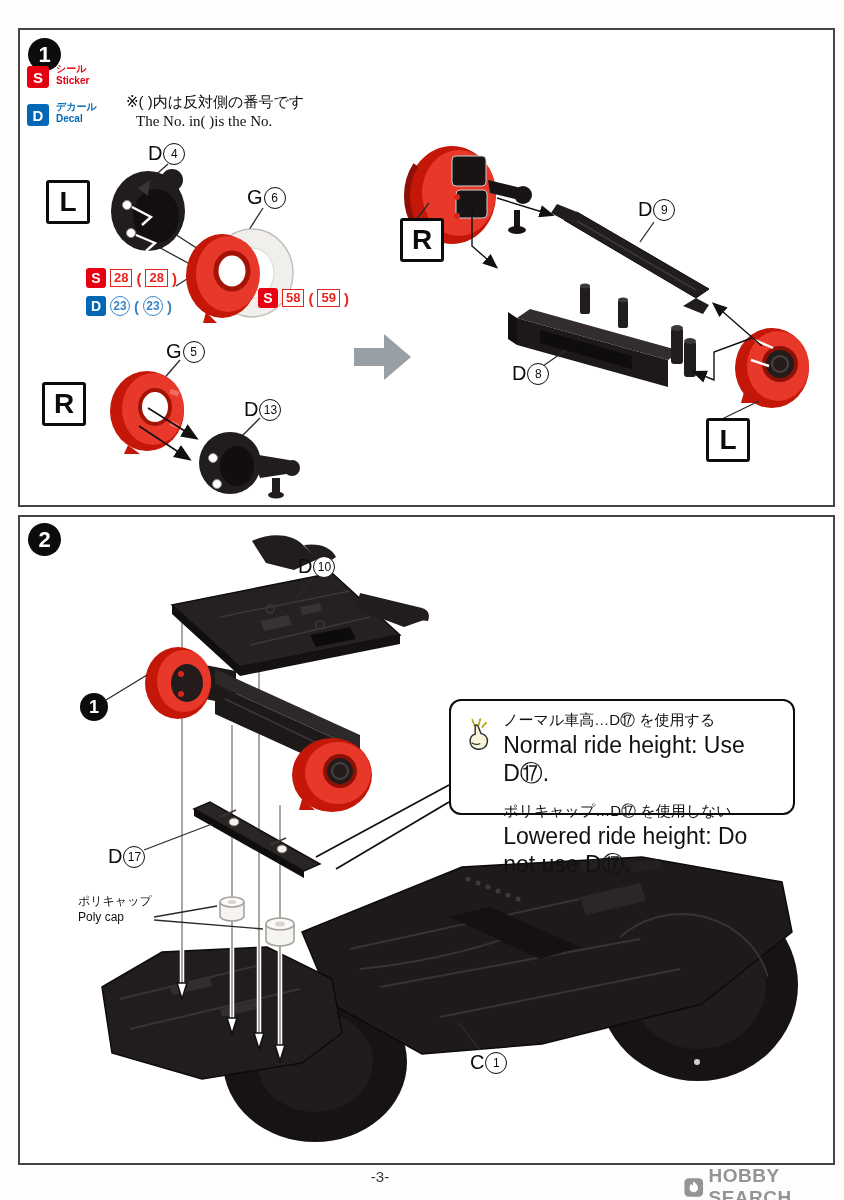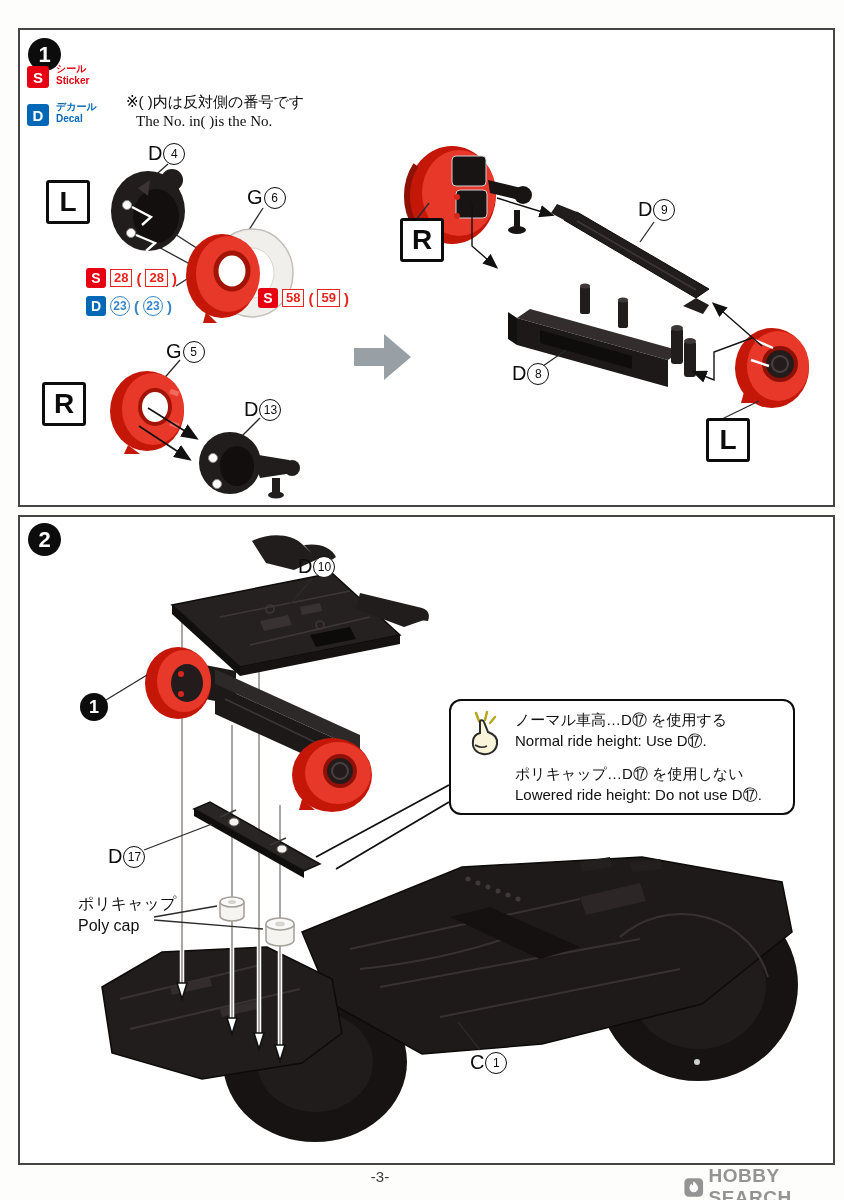--- a/index.html
+++ b/index.html
@@ -59,23 +59,23 @@
   }
   .paren{font-size:15px;font-weight:bold;}
   .paren.red{color:#e8241c;}
   .paren.blue{color:#3a85c6;}
   .callout{
     border:2.5px solid #0c0c0c;border-radius:12px;background:#fff;
     display:flex;padding:10px 18px 8px 12px;gap:10px;z-index:3;box-sizing:border-box;
   }
   .callout .txt{font-size:15px;line-height:1.2;}
   .callout .jp{margin-bottom:3px;}
-  .callout .en{font-size:15px;margin-bottom:15px;}
+  .callout .en{font-size:23px;margin-bottom:15px;}
   .callout .en.last{margin-bottom:0;}
-  .polycap{font-size:16px;line-height:1.35;z-index:3;}
+  .polycap{font-size:12px;line-height:1.35;z-index:3;}
   .footer-page{font-size:15px;color:#3c3c3c;text-align:center;z-index:3;}
   .brand{display:flex;align-items:center;gap:5px;z-index:3;}
   .brand-text{font-size:19px;font-weight:bold;color:#949494;letter-spacing:0.5px;}
 </style>
 </head>
 <body>
 
 <div class="panel" id="panel1">
 
   <svg class="illu" width="813" height="475" viewBox="0 0 813 475">

